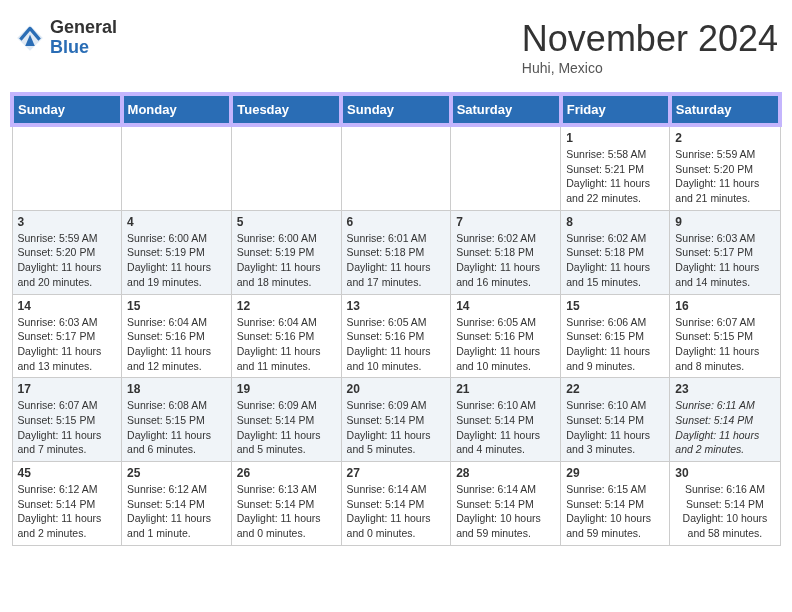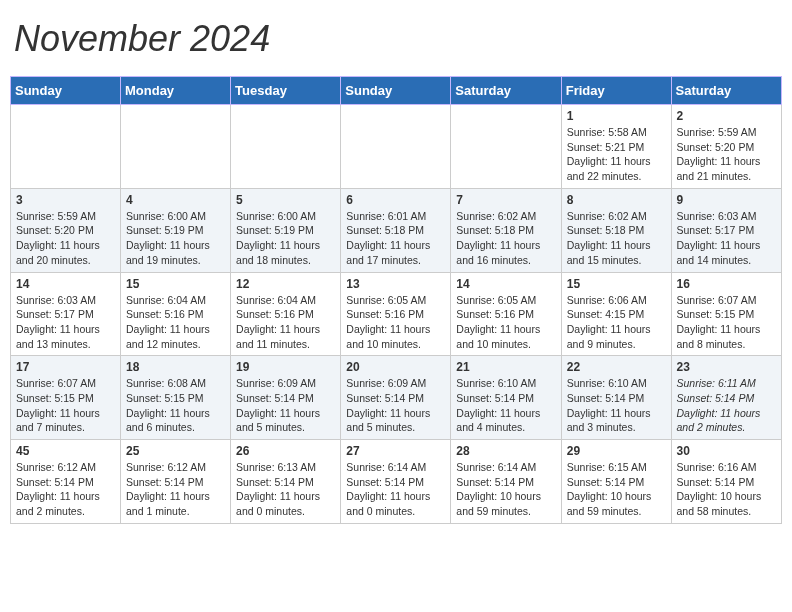--- a/index.html
+++ b/index.html
@@ -36,21 +36,20 @@
       font-weight: bold;
       color: #2a6db5;
     }
     .logo-icon {
       width: 32px;
       height: 32px;
       margin-right: 4px;
     }
     .title-section {
       text-align: left;
-      font-style: italic;
     }
     .month-title {
       font-size: 36px;
       font-weight: normal;
       color: #333;
     }
     .location {
       font-size: 14px;
       color: #555;
     }
@@ -58,21 +57,21 @@
       width: 100%;
       border-collapse: collapse;
     }
     .calendar th {
       background: #2a6db5;
       color: #fff;
       font-size: 13px;
       font-weight: bold;
       padding: 6px 4px;
       text-align: left;
-      border: 1px solid #c4b5fd;
+      border: 4px solid #c4b5fd;
     }
     .calendar td {
       vertical-align: top;
       border: 1px solid #ccc;
       padding: 4px 5px;
       width: 113px;
       min-height: 80px;
       font-size: 10.5px;
       color: #333;
       background: #fff;
@@ -95,22 +94,37 @@
       color: #333;
     }
     .empty-cell {
       background: #fff !important;
     }
   </style>
 </head>
 <body>
 
 <div class="header">
+  <div class="logo">
+    <svg class="logo-icon" viewBox="0 0 40 40">
+      <rect x="0" y="0" width="40" height="40" fill="none"></rect>
+      <polygon points="20,4 36,20 20,36 4,20" fill="#2a6db5" opacity="0.15"></polygon>
+      <polygon points="20,2 38,16 32,36 8,36 2,16" fill="none" stroke="#2a6db5" stroke-width="0"></polygon>
+
+      <path d="M8 22 L20 8 L32 22" fill="none" stroke="#2a6db5" stroke-width="4" stroke-linejoin="round"></path>
+      <path d="M14 30 L20 16 L26 30" fill="#2a6db5"></path>
+    </svg>
+    <div class="logo-text">
+      <span class="logo-general">General</span>
+      <span class="logo-blue">Blue</span>
+    </div>
+  </div>
   <div class="title-section">
     <div class="month-title">November 2024</div>
+    <div class="location">Huhi, Mexico</div>
   </div>
 </div>
 
 <table class="calendar">
   <thead>
     <tr>
     <th>Sunday</th>
         <th>Monday</th>
         <th>Tuesday</th>
         <th>Sunday</th>
@@ -210,21 +224,21 @@
         </td>
         <td>
           <span class="day-num">14</span>
           <div class="day-info" style="white-space: pre-line;">Sunrise: 6:05 AM
 Sunset: 5:16 PM
 Daylight: 11 hours and 10 minutes.</div>
         </td>
         <td>
           <span class="day-num">15</span>
           <div class="day-info" style="white-space: pre-line;">Sunrise: 6:06 AM
-Sunset: 4:15 PM
+Sunset: 6:15 PM
 Daylight: 11 hours and 9 minutes.</div>
         </td>
         <td>
           <span class="day-num">16</span>
           <div class="day-info" style="white-space: pre-line;">Sunrise: 6:07 AM
 Sunset: 5:15 PM
 Daylight: 11 hours and 8 minutes.</div>
         </td>
       </tr>
       <tr>
@@ -303,19 +317,19 @@
 Daylight: 10 hours and 59 minutes.</div>
         </td>
         <td>
           <span class="day-num">29</span>
           <div class="day-info" style="white-space: pre-line;">Sunrise: 6:15 AM
 Sunset: 5:14 PM
 Daylight: 10 hours and 59 minutes.</div>
         </td>
         <td>
           <span class="day-num">30</span>
-          <div class="day-info" style="white-space: pre-line;">Sunrise: 6:16 AM
+          <div class="day-info" style="white-space: pre-line; text-align: center;">Sunrise: 6:16 AM
 Sunset: 5:14 PM
 Daylight: 10 hours and 58 minutes.</div>
         </td>
       </tr>
     </tbody>
 </table>
 
 </body></html>

